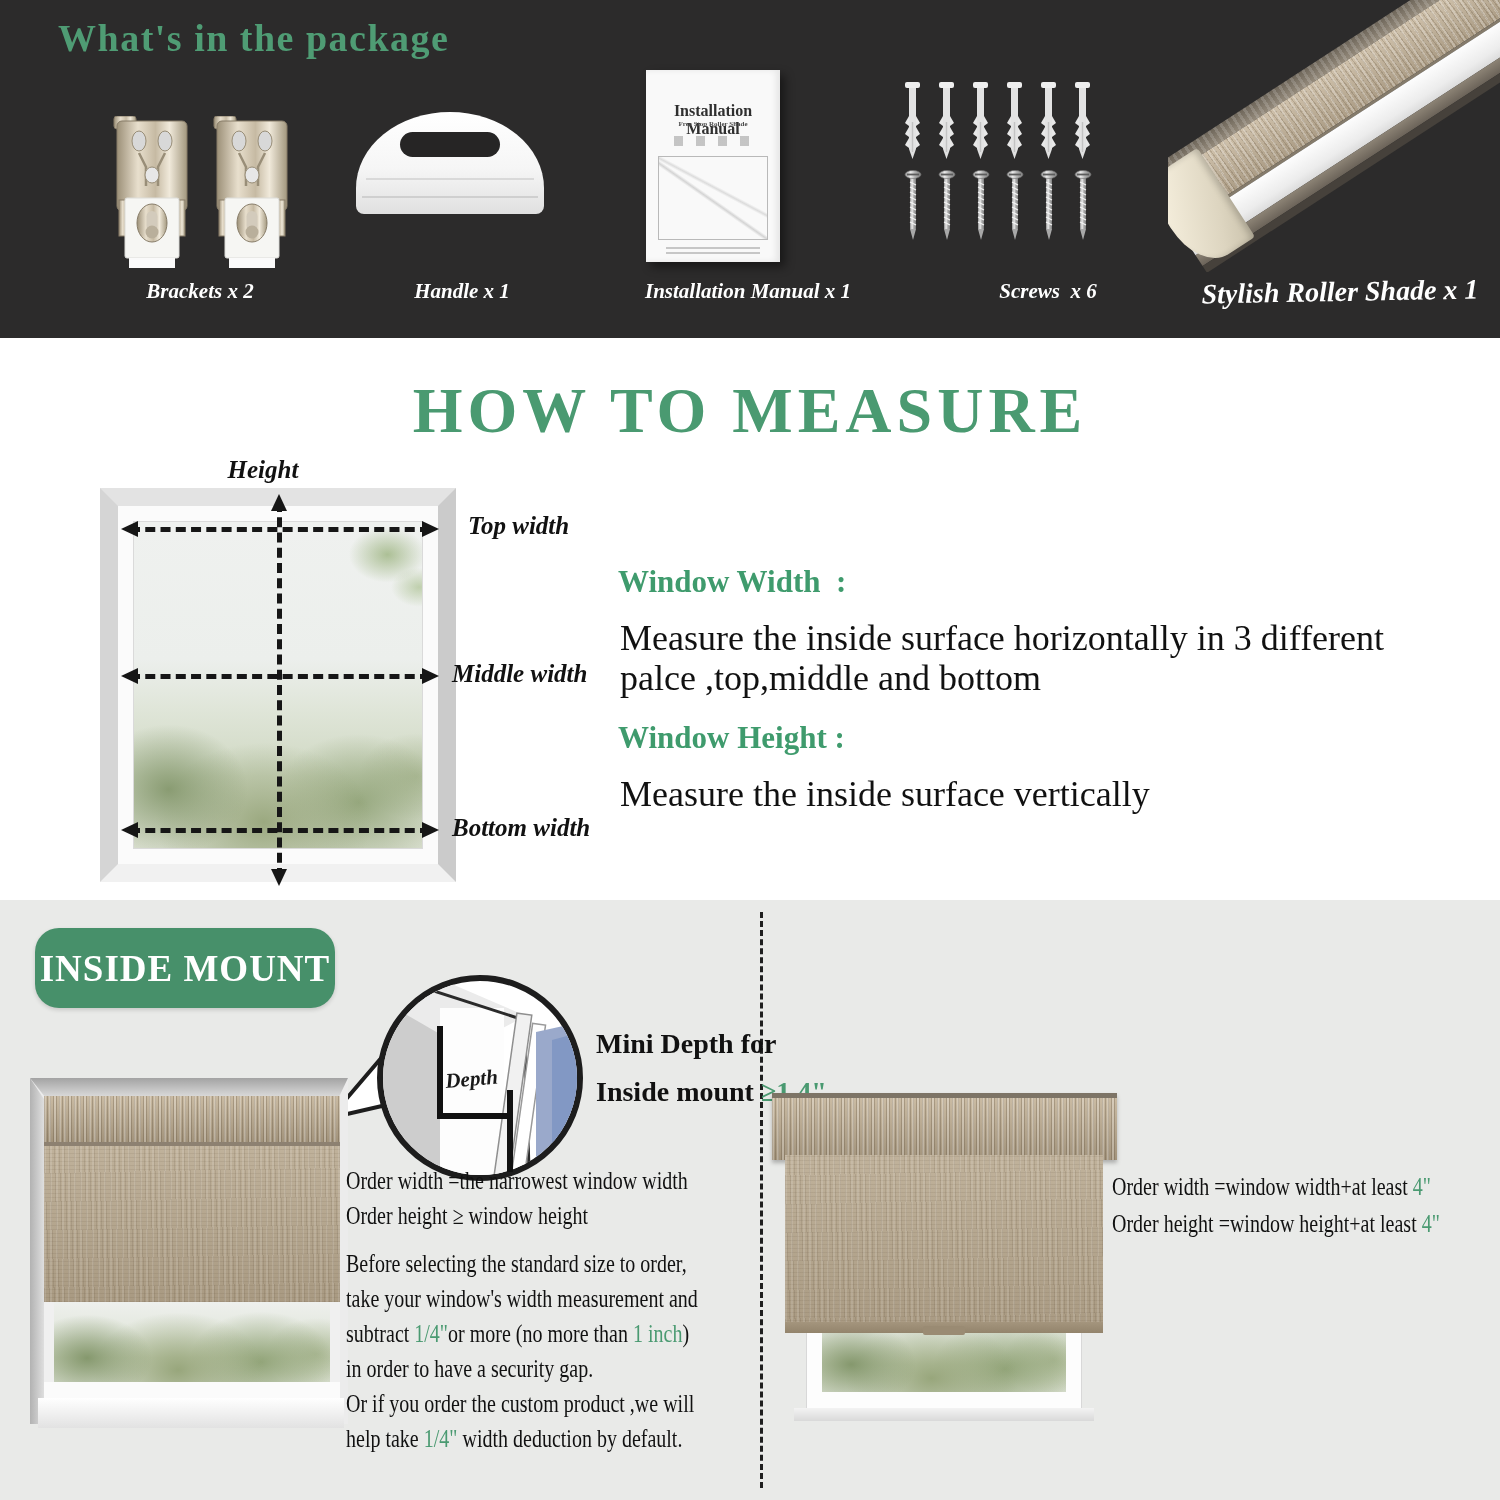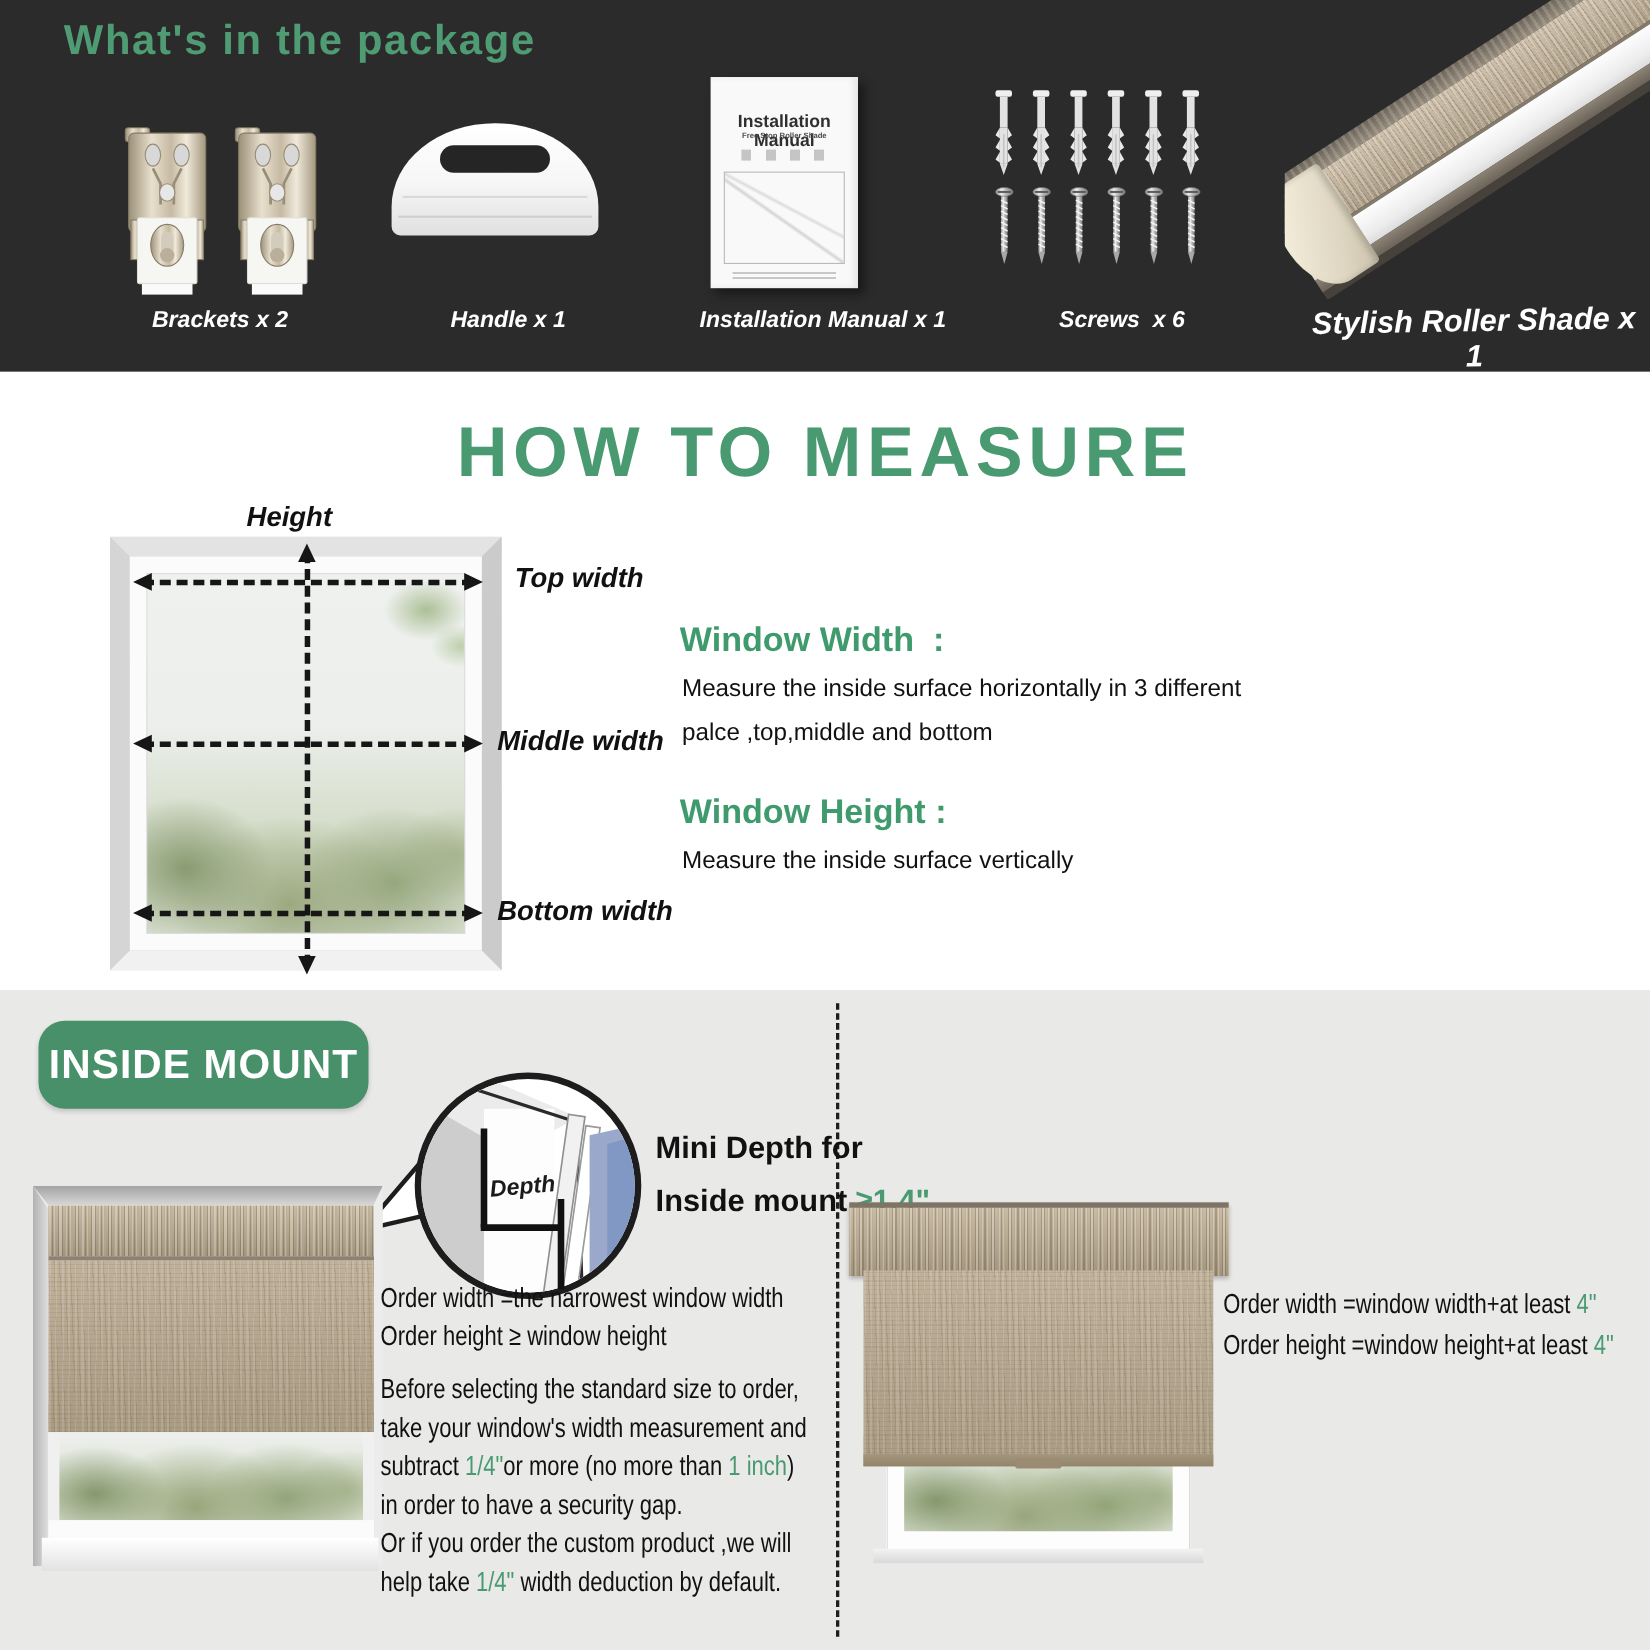--- a/index.html
+++ b/index.html
@@ -1,17 +1,17 @@
 <!DOCTYPE html>
 <html><head>
 <meta charset="utf-8">
 <style>
   html,body{margin:0;padding:0;background:#fff;}
   .page{position:relative;width:1500px;height:1500px;overflow:hidden;
-        font-family:Liberation Sans, sans-serif;color:#1c1c1c;}
+        font-family:Liberation Serif, serif;color:#1c1c1c;}
   .abs{position:absolute;}
   section{position:absolute;left:0;width:1500px;}
 
   
   .sec-package{top:0;height:338px;background:#2c2b2b;}
   .pkg-title{left:58px;top:16px;font-size:38px;font-weight:bold;letter-spacing:1.5px;color:#4f9c74;}
   .pkg-label{top:279px;font-style:italic;font-weight:bold;color:#fff;font-size:21px;text-align:center;}
   .pre{white-space:pre-wrap;}
 
   
@@ -77,21 +77,21 @@
   .arrow-h::before,.arrow-h::after{content:"";position:absolute;top:-11px;width:0;height:0;
       border:8px solid transparent;}
   .arrow-h::before{left:-17px;border-right:17px solid #161616;}
   .arrow-h::after{right:-17px;border-left:17px solid #161616;}
   .arrow-v{width:0;border-left:5px dashed #161616;}
   .arrow-v::before,.arrow-v::after{content:"";position:absolute;left:-11px;width:0;height:0;
       border:8px solid transparent;}
   .arrow-v::before{top:-16px;border-bottom:17px solid #161616;}
   .arrow-v::after{bottom:-16px;border-top:17px solid #161616;}
   .mw-head{font-size:31px;font-weight:bold;color:#3f9b6d;}
-  .mw-body{font-size:22px;color:#111;line-height:40px;}
+  .mw-body{font-size:36px;color:#111;line-height:40px;margin-top:12px;}
 
   
   .sec-mounts{top:900px;height:600px;background:#e9eae8;}
   .divider{left:760px;top:12px;height:576px;width:0;border-left:3px dashed #1f1f1f;}
   .pill{background:#47906a;color:#fff;font-weight:bold;font-size:37px;letter-spacing:1px;
         display:flex;align-items:center;justify-content:center;border-radius:24px;
         box-shadow:0 2px 4px rgba(0,0,0,.15);}
   .mini-depth{font-size:28px;font-weight:bold;color:#111;}
   .green{color:#4a9a71;}
   .cond{transform:scaleX(.8);transform-origin:0 0;}
@@ -241,21 +241,21 @@
         <div class="abs sb-fascia"></div>
         <div class="abs sb-low"></div>
         <div class="abs sb-shadow"></div>
         <div class="abs sb-cap"></div>
       </div>
     </div>
 
     <div class="abs pkg-label" style="left:85px;width:230px">Brackets x 2</div>
     <div class="abs pkg-label" style="left:352px;width:220px">Handle x 1</div>
     <div class="abs pkg-label" style="left:598px;width:300px">Installation Manual x 1</div>
-    <div class="abs pkg-label pre" style="left:920px;width:200px">Screws  x 6</div>
+    <div class="abs pkg-label pre" style="left:948px;width:200px">Screws  x 6</div>
     <div class="abs pkg-label" style="left:1185px;width:310px;top:276px;transform:rotate(-1deg);font-size:28px">Stylish Roller Shade x 1</div>
   </section>
 
   <section class="sec-measure">
     <div class="abs measure-title">HOW TO MEASURE</div>
 
     <div class="abs dlabel" style="left:183px;top:118px;width:160px;text-align:center">Height</div>
 
     <div class="abs mwin">
       <div class="abs mwin-b1"></div>

